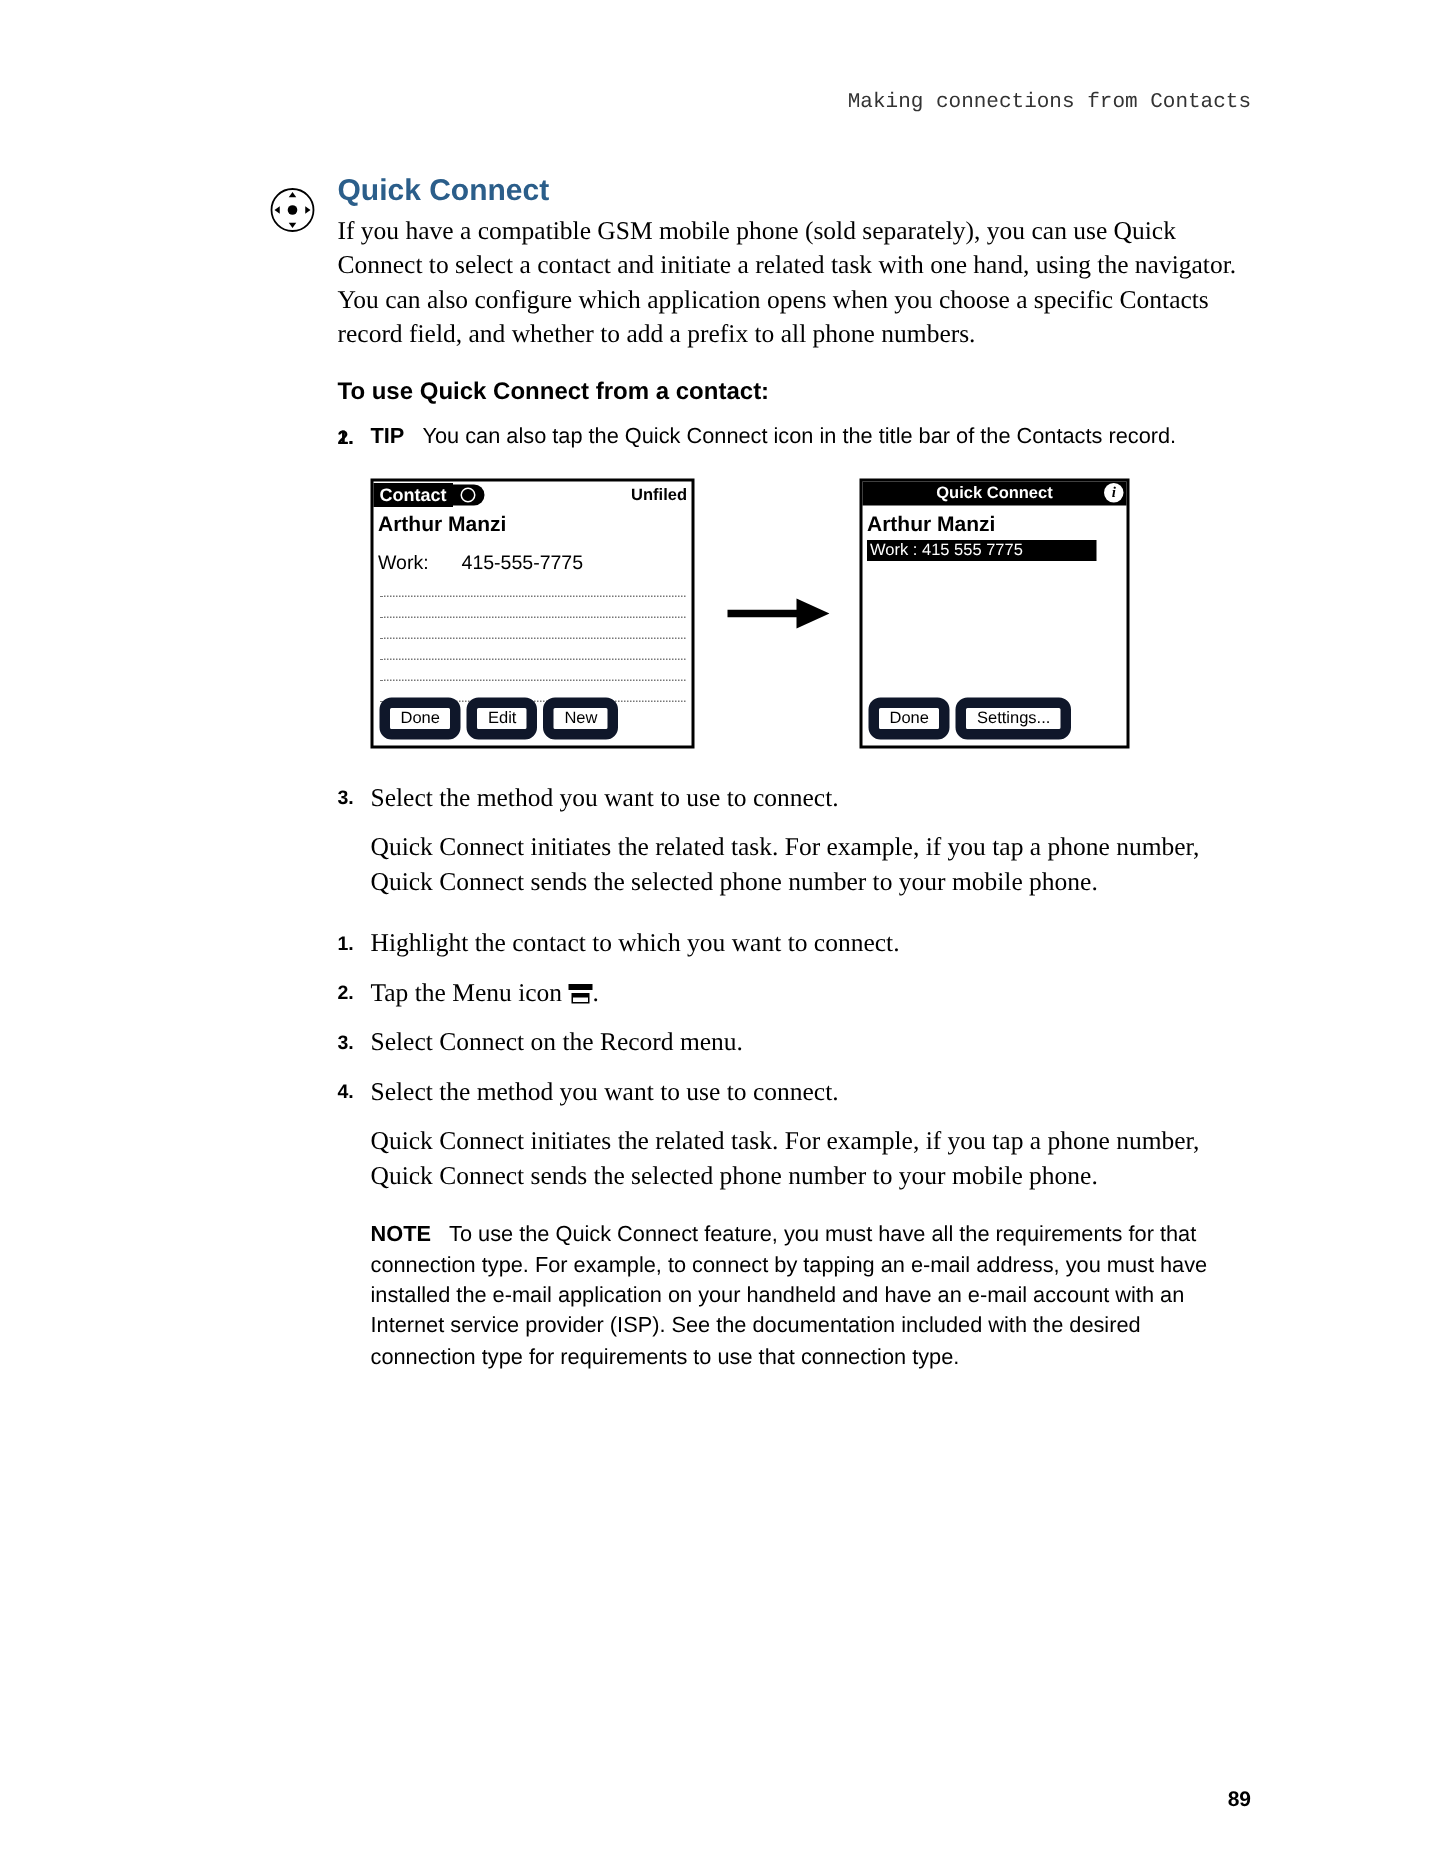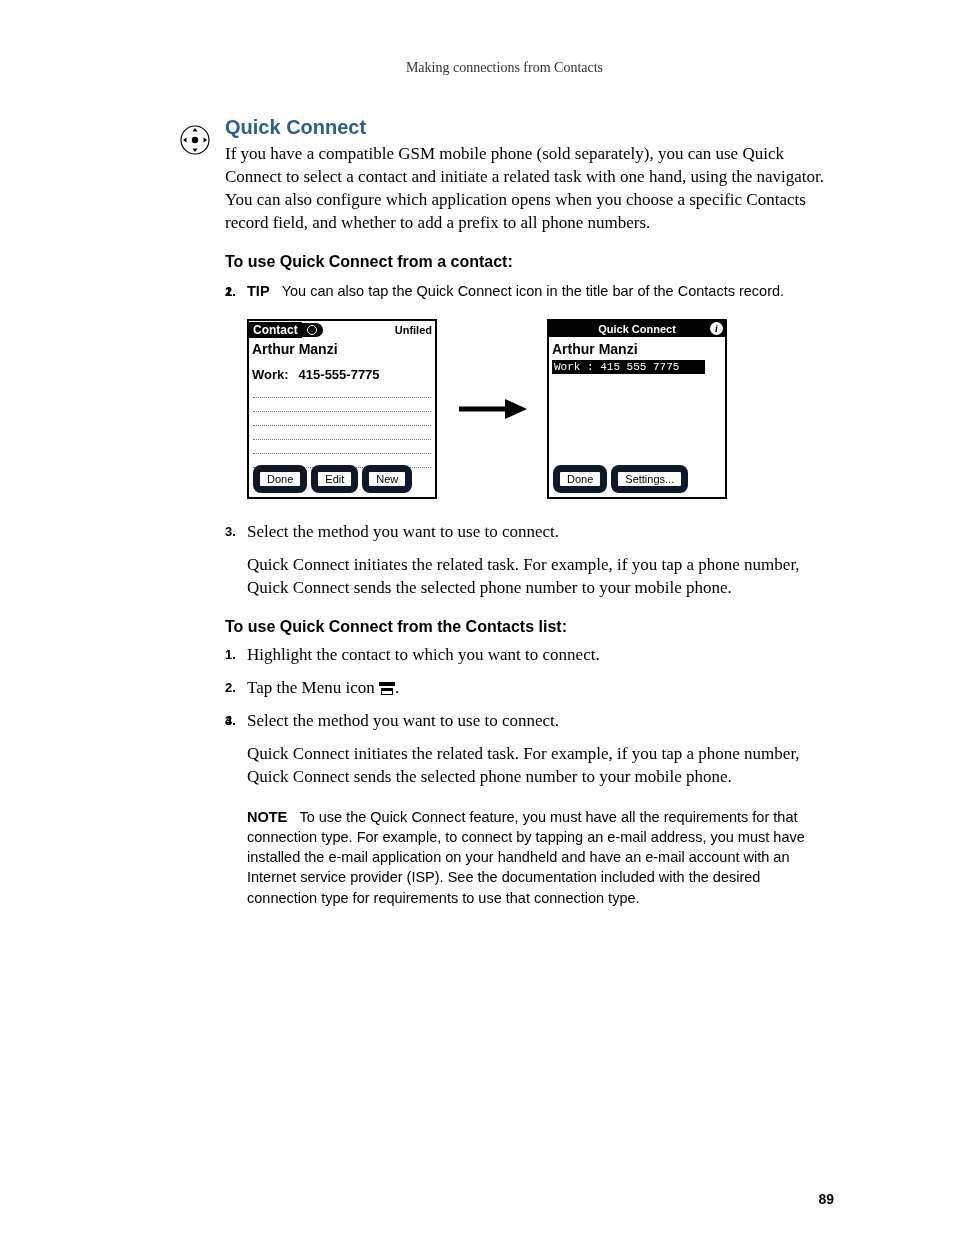--- a/index.html
+++ b/index.html
@@ -9,22 +9,22 @@
     font-family: "Palatino Linotype", Palatino, "Book Antiqua", serif;
     color: #000;
     width: 954px;
     height: 1235px;
     position: relative;
   }
   .page {
     padding: 60px 120px 40px 175px;
   }
   .running-header {
-    text-align: center;
-    font-family: Liberation Serif, serif;
+    text-align: right;
+    font-family: Liberation Mono, monospace;
     font-size: 14px;
     color: #333;
     margin-bottom: 40px;
   }
   .nav-icon {
     position: absolute;
     left: 179px;
     top: 124px;
   }
   .nav-icon svg { display:block; }
@@ -79,21 +79,21 @@
     font-weight: bold;
   }
   .figrow {
     display: flex;
     align-items: center;
     gap: 20px;
     margin: 10px 0 22px 22px;
   }
   .palm {
     border: 2px solid #000;
-    width: 190px;
+    width: 216px;
     height: 180px;
     background: #fff;
     font-family: "Arial Narrow", Arial, sans-serif;
     font-stretch: condensed;
     position: relative;
     box-sizing: border-box;
   }
   .palm .titlebar {
     display: flex;
     align-items: center;
@@ -130,23 +130,23 @@
     padding-right:3px;
   }
   .palm .name {
     font-weight:bold;
     font-size:14px;
     padding:2px 3px 0 3px;
   }
   .palm .field {
     display:flex;
     font-size:13px;
-    font-weight:bold;
+    font-weight:normal;
     padding:10px 3px 2px 3px;
-    gap:10px;
+    gap:22px;
   }
   .palm .dottedrows {
     padding: 0 4px;
   }
   .palm .dottedrows div {
     border-bottom: 1px dotted #777;
     height: 13px;
   }
   .palm .btnrow {
     position:absolute;
@@ -180,21 +180,21 @@
     font-family:Georgia,serif;
     font-weight:bold;font-style:italic;
     font-size:10px;line-height:13px;
   }
   .palm2 .sel {
     margin:3px 20px 0 3px;
     background:#000;color:#fff;
     font-size:11px;
     padding:1px 2px;
     font-weight:normal;
-    font-family: Liberation Mono, monospace;
+    font-family: Liberation Sans, sans-serif;
   }
   .arrow svg { display:block; }
   .menu-icon {
     display:inline-block;
     vertical-align:-2px;
     width:16px;height:13px;
     position:relative;
   }
   .menu-icon::before{
     content:"";
@@ -296,25 +296,24 @@
         </div>
       </div>
     </div>
 
     <ol class="steps">
       <li><span class="num">3.</span><span>Select the method you want to use to connect.</span>
         <p class="body" style="margin-top:10px;">Quick Connect initiates the related task. For example, if you tap a phone number, Quick Connect sends the selected phone number to your mobile phone.</p>
       </li>
     </ol>
 
-    <h3 class="sub">To use Quick Connect from the Contacts list:</h3>
     <ol class="steps">
       <li><span class="num">1.</span><span>Highlight the contact to which you want to connect.</span></li>
       <li><span class="num">2.</span><span>Tap the Menu icon </span><span class="menu-icon"></span><span>.</span></li>
-      <li><span class="num">3.</span></li>
+      <li><span class="num">3.</span><span>Select Connect on the Record menu.</span></li>
       <li><span class="num">4.</span><span>Select the method you want to use to connect.</span>
         <p class="body" style="margin-top:10px;">Quick Connect initiates the related task. For example, if you tap a phone number, Quick Connect sends the selected phone number to your mobile phone.</p>
       </li>
     </ol>
 
     <div class="callout">
       <span class="label">NOTE</span>&nbsp;&nbsp;&nbsp;<span>To use the Quick Connect feature, you must have all the requirements for that connection type. For example, to connect by tapping an e-mail address, you must have installed the e-mail application on your handheld and have an e-mail account with an Internet service provider (ISP). See the documentation included with the desired connection type for requirements to use that connection type.</span>
     </div>
   </div>
 </div>

